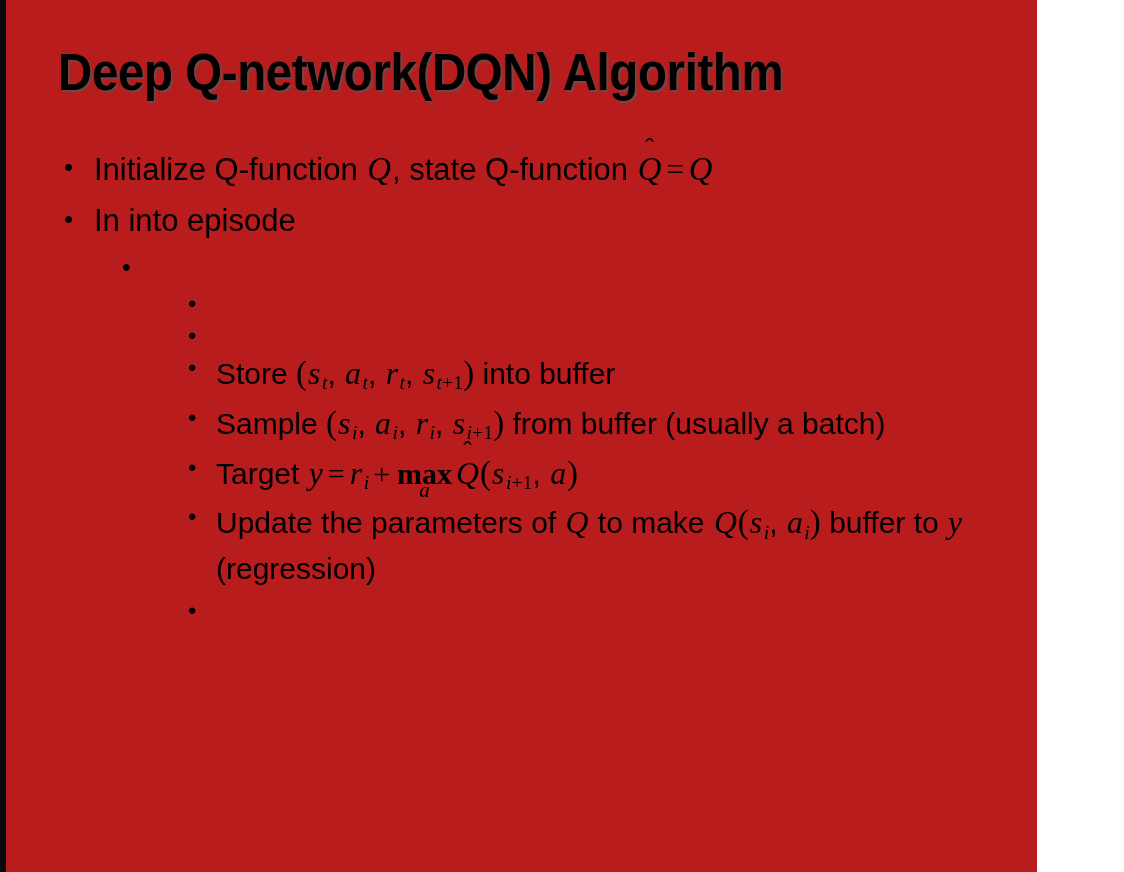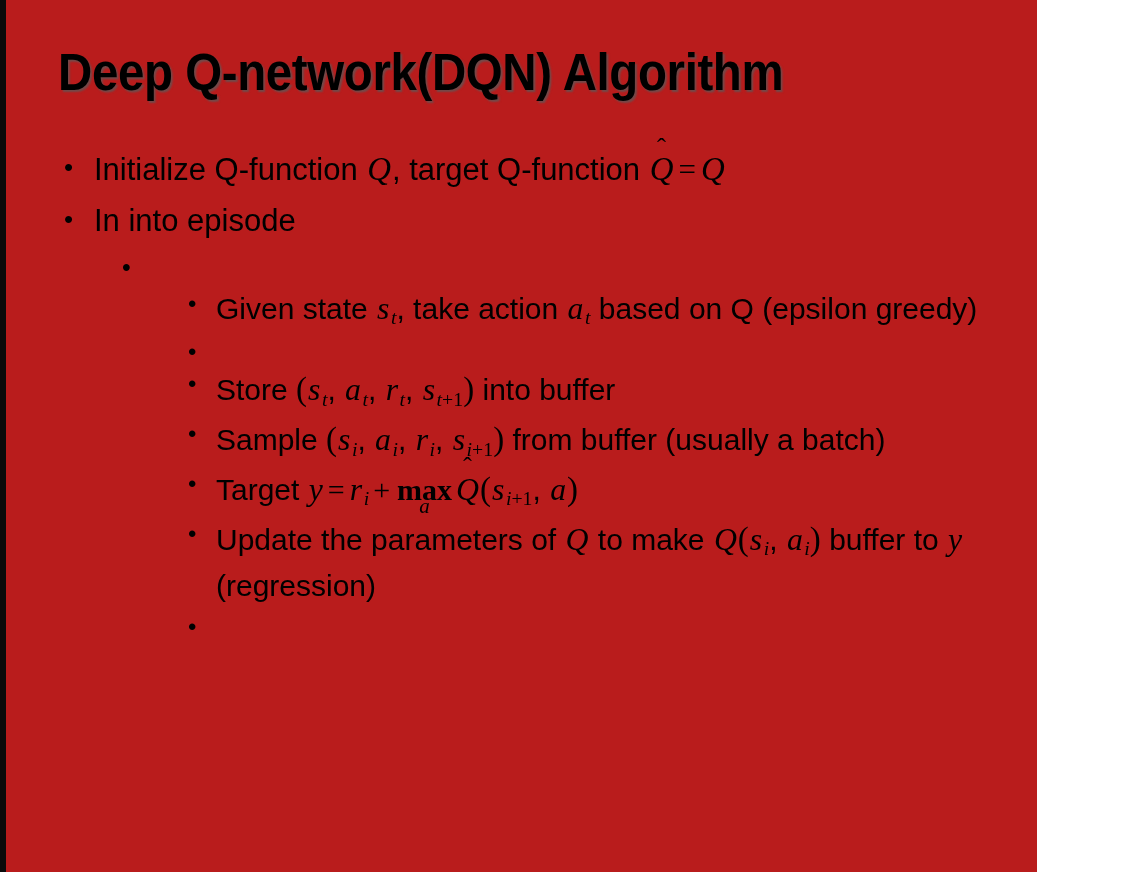--- a/index.html
+++ b/index.html
@@ -180,35 +180,34 @@
 <div class="slide">
 
   <div class="edge-strip"></div>
 
   <div class="slide-title">Deep Q-network(DQN) Algorithm</div>
 
   <div class="body-list">
 
     <div class="bullet-row lvl1">
       <span class="bullet-dot">•</span>
-      <span class="bullet-text"><span>Initialize Q-function </span><span class="mi">Q</span><span>, target Q-function </span><span class="hatwrap"><span class="hat">̂</span><span>Q</span></span><span class="mo">=</span><span class="mi">Q</span></span>
+      <span class="bullet-text"><span>Initialize Q-function </span><span class="mi">Q</span><span>, state Q-function </span><span class="hatwrap"><span class="hat">̂</span><span>Q</span></span><span class="mo">=</span><span class="mi">Q</span></span>
     </div>
 
     <div class="bullet-row lvl1">
       <span class="bullet-dot">•</span>
       <span class="bullet-text">In into episode</span>
     </div>
 
     <div class="bullet-row lvl2">
       <span class="bullet-dot">•</span>
     </div>
 
     <div class="bullet-row lvl3">
       <span class="bullet-dot">•</span>
-      <span class="bullet-text"><span>Given state </span><span class="mi">s</span><span class="msub">t</span><span>, take action </span><span class="mi">a</span><span class="msub">t</span><span> based on Q (epsilon greedy)</span></span>
     </div>
 
     <div class="bullet-row lvl3">
       <span class="bullet-dot">•</span>
     </div>
 
     <div class="bullet-row lvl3">
       <span class="bullet-dot">•</span>
       <span class="bullet-text"><span>Store </span><span class="mfence">(</span><span class="mi">s</span><span class="msub">t</span><span>, </span><span class="mi">a</span><span class="msub">t</span><span>, </span><span class="mi">r</span><span class="msub">t</span><span>, </span><span class="mi">s</span><span class="msub"><span>t</span><span class="num">+1</span></span><span class="mfence">)</span><span> into buffer</span></span>
     </div>

